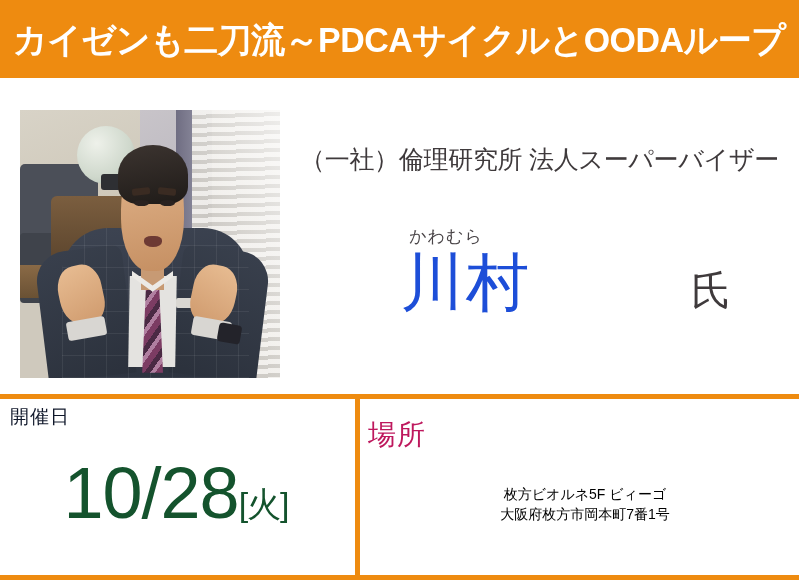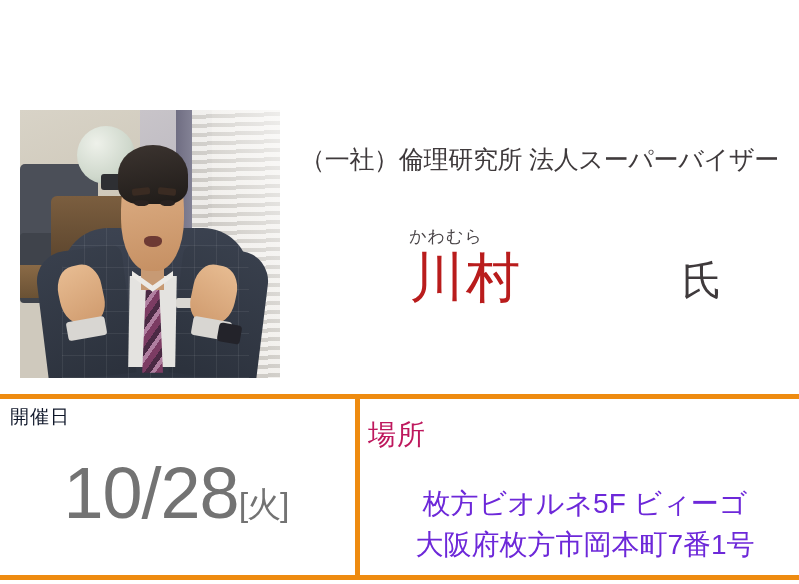--- a/index.html
+++ b/index.html
@@ -95,61 +95,64 @@
   .affiliation{
     position:absolute;left:300px;top:143px;width:492px;
     font-size:25px;color:#3f3a3c;white-space:nowrap;letter-spacing:-0.3px;
   }
   .name-row{
     position:absolute;left:300px;top:228px;width:492px;
     display:flex;align-items:flex-end;justify-content:center;gap:48px;
   }
   .ruby-unit{display:flex;flex-direction:column;align-items:center;}
   .ruby{font-size:17px;color:#4a4548;line-height:1.1;margin-bottom:2px;letter-spacing:1px;}
-  .kanji{font-size:54px;color:#b91c1c;line-height:1.05;letter-spacing:2px;margin-left:40px;}
+  .kanji{font-size:63px;color:#1d4ed8;line-height:1.05;letter-spacing:2px;margin-left:40px;}
   .name-gap{width:54px;}
   .suffix{font-size:40px;color:#3f3a3c;line-height:1;padding-bottom:5px;margin-left:10px;}
 
   
   .rule-h{position:absolute;left:0;top:394px;width:799px;height:5px;background:#ee8b10;}
   .rule-v{position:absolute;left:355px;top:394px;width:5px;height:186px;background:#ee8b10;}
   .rule-b{position:absolute;left:0;top:575px;width:799px;height:5px;background:#ee8b10;}
 
   
   .date-label{
     position:absolute;left:10px;top:404px;
     font-size:19px;color:#0f172a;letter-spacing:1px;
   }
   .date-value{
     position:absolute;left:0;top:452px;width:352px;
-    text-align:center;color:#737373;white-space:nowrap;
+    text-align:center;color:#14532d;white-space:nowrap;
   }
   .date-num{font-size:72px;letter-spacing:-1px;vertical-align:-2px;}
   .date-dow{font-size:34px;letter-spacing:-1px;}
 
   
   .venue-label{
     position:absolute;left:368px;top:416px;
     font-size:28px;color:#be185d;letter-spacing:1px;
   }
   .venue-name{
     position:absolute;left:380px;top:424px;width:410px;
     text-align:center;font-size:30px;color:#3f3a3c;white-space:nowrap;letter-spacing:0.5px;
   }
   .venue-addr{
     position:absolute;left:380px;top:484px;width:410px;
-    text-align:center;font-size:28px;color:#6d28d9;line-height:1.45;
+    text-align:center;font-size:14px;color:#000000;line-height:1.45;
   }
   .venue-addr div{white-space:nowrap;}
 </style>
 </head>
 <body>
 
 <div class="stage">
 
+  <div class="banner">
+    <div class="banner-title">カイゼンも二刀流～PDCAサイクルとOODAループ</div>
+  </div>
 
   <div class="photo">
     <div class="ph-wallL"></div>
     <div class="ph-wallR"></div>
     <div class="ph-curtain"></div>
     <div class="ph-blind"></div>
     <div class="ph-blindGlow"></div>
     <div class="ph-sofa"></div>
     <div class="ph-sofa2"></div>
     <div class="ph-globe"></div>

